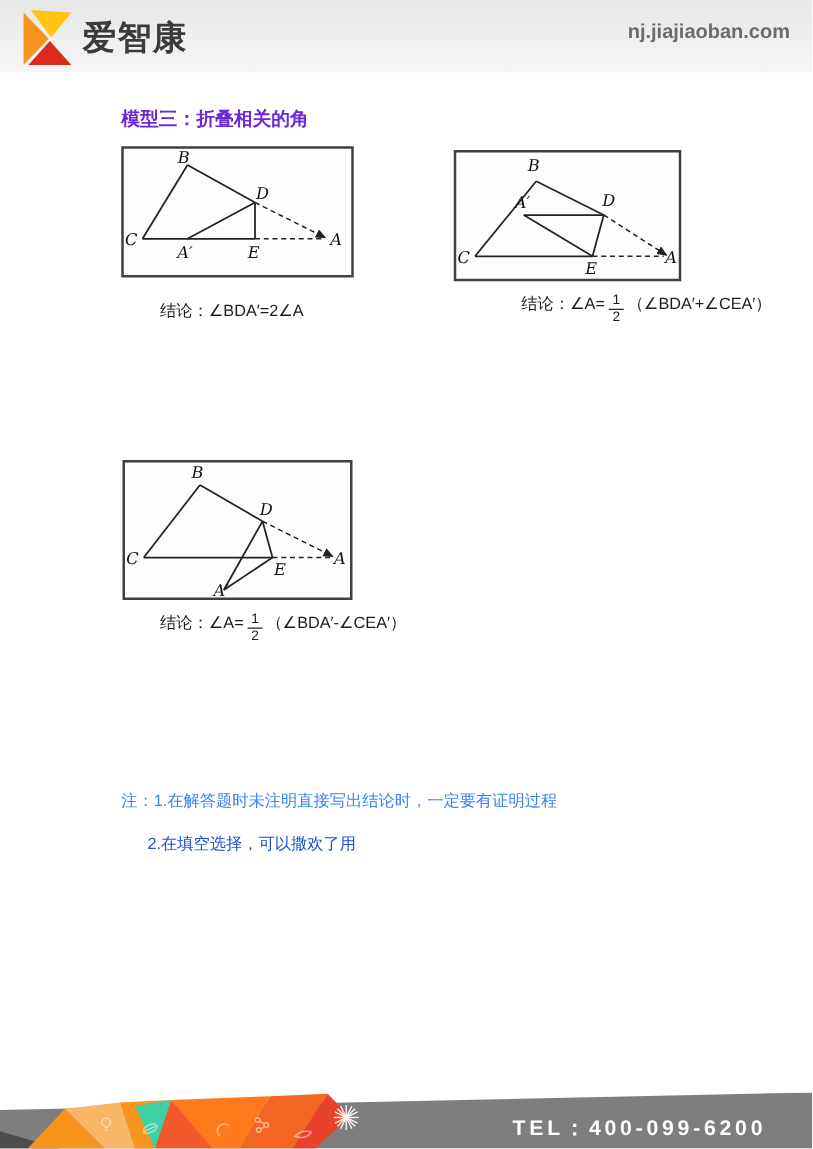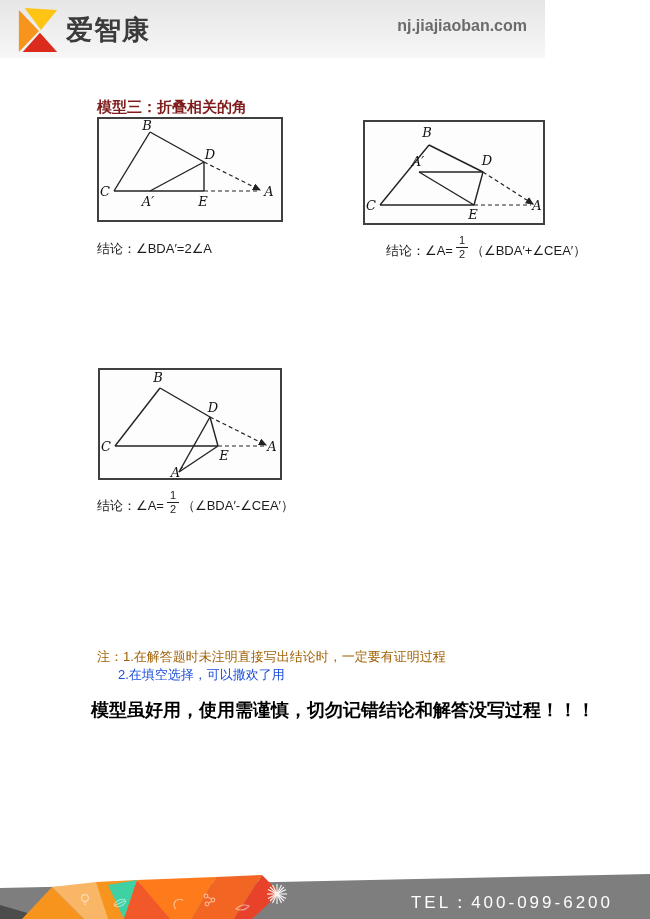--- a/index.html
+++ b/index.html
@@ -1,54 +1,54 @@
 <!DOCTYPE html>
 <html><head>
 <meta charset="utf-8">
 <style>
   html,body{margin:0;padding:0;background:#fff;}
   .page{position:relative;width:650px;height:919px;background:#ffffff;overflow:hidden;
         font-family:"Liberation Sans","DejaVu Sans",sans-serif;color:#1a1a1a;}
 
   
-  .header{position:absolute;left:0;top:0;width:545px;height:58px;
+  .header{position:absolute;left:0;top:0;width:650px;height:58px;
           background:linear-gradient(180deg,#e6e6e6 0%,#efefef 55%,#f7f7f7 100%);}
   .logo{position:absolute;left:18px;top:8px;display:flex;align-items:center;}
   .logo svg{display:block;}
   .brand{margin-left:8px;font-size:27px;font-weight:bold;color:#3b3b3b;letter-spacing:1px;}
   .site{position:absolute;right:18px;top:17px;font-size:16px;font-weight:bold;color:#6b6b6b;}
 
   
-  .title{position:absolute;left:97px;top:98px;font-size:15px;font-weight:bold;color:#7f1d1d;}
+  .title{position:absolute;left:97px;top:86px;font-size:15px;font-weight:bold;color:#6d28d9;}
 
   .figbox{position:absolute;border:2px solid #404040;background:#fdfdfd;box-sizing:border-box;}
   .fig1{left:97px;top:117px;width:186px;height:105px;}
   .fig2{left:363px;top:120px;width:182px;height:105px;}
   .fig3{left:98px;top:368px;width:184px;height:112px;}
   .figbox svg{display:block;width:100%;height:100%;}
   .figbox text{font-family:"DejaVu Serif","Liberation Serif",serif;font-style:italic;
                font-size:13px;fill:#111;}
 
-  .conc{position:absolute;display:flex;align-items:flex-end;font-size:13px;color:#1c1c1c;}
+  .conc{position:absolute;display:flex;align-items:flex-start;font-size:13px;color:#1c1c1c;margin-left:31px;}
   .conc1{left:97px;top:240px;}
   .conc2{left:386px;top:234px;}
   .conc3{left:97px;top:489px;}
   .frac{display:inline-block;text-align:center;font-size:11px;line-height:1.15;margin:0 3px;}
   .frac .num{display:block;padding:0 3px;}
   .frac .den{display:block;border-top:1px solid #222;padding:0 3px;}
 
-  .note1{position:absolute;left:97px;top:648px;font-size:13px;color:#a16207;}
+  .note1{position:absolute;left:97px;top:632px;font-size:13px;color:#3b82f6;}
   .note2{position:absolute;left:118px;top:666px;font-size:13px;color:#1d4ed8;}
   .warning{position:absolute;left:91px;top:698px;font-size:18px;font-weight:bold;color:#000;}
 
   
   .footer-gray{position:absolute;left:0;top:869px;width:650px;height:50px;background:#7e7e7e;
                clip-path:polygon(0 38%,100% 10%,100% 100%,0 100%);}
   .footer-deco{position:absolute;left:0;top:867px;width:300px;height:52px;}
-  .tel{position:absolute;right:37px;top:891px;font-size:17px;font-weight:normal;color:#ffffff;
+  .tel{position:absolute;right:37px;top:891px;font-size:17px;font-weight:bold;color:#ffffff;
        letter-spacing:3px;z-index:5;}
 </style>
 </head>
 <body>
 
 <div class="page">
 
   <div class="header">
     <div class="logo">
       <svg width="40" height="44" viewBox="0 0 40 46">
@@ -164,21 +164,20 @@
     <span class="frac">
       <span class="num">1</span>
       <span class="den">2</span>
     </span>
     <span>（∠BDA′-∠CEA′）</span>
   </div>
 
   <div class="note1">注：1.在解答题时未注明直接写出结论时，一定要有证明过程</div>
   <div class="note2">2.在填空选择，可以撒欢了用</div>
 
-  <div class="warning">模型虽好用，使用需谨慎，切勿记错结论和解答没写过程！！！</div>
 
   <div class="footer-gray"></div>
 
   <svg class="footer-deco" viewBox="0 0 300 52">
 
     <polygon points="0,38 48,52 0,52" fill="#4c4c4c"></polygon>
 
     <polygon points="22,52 52,20 84,52" fill="#F7941E"></polygon>
     <polygon points="52,20 96,15 122,52 84,52" fill="#F9B666"></polygon>
     <polygon points="96,15 137,13 124,52 108,52" fill="#F7941E"></polygon>

